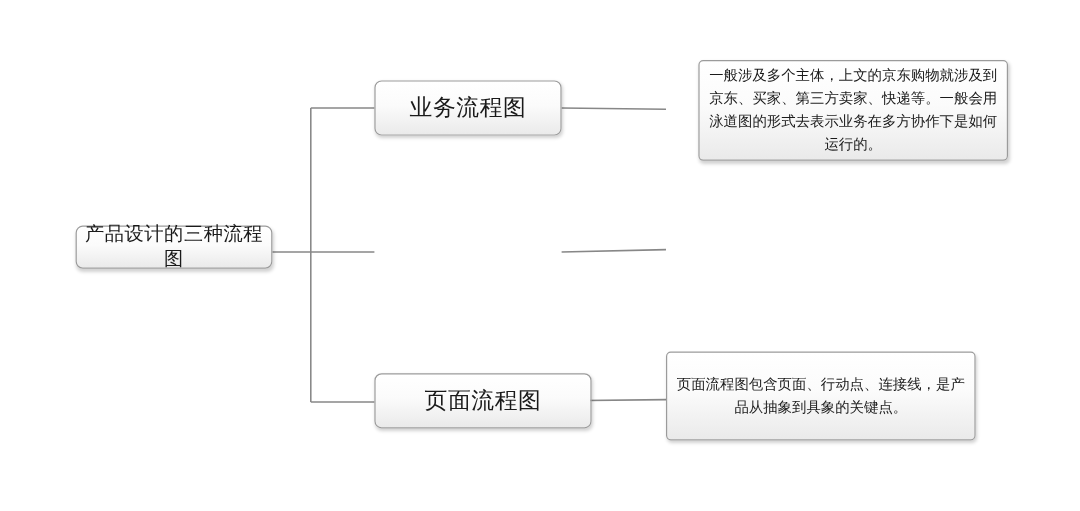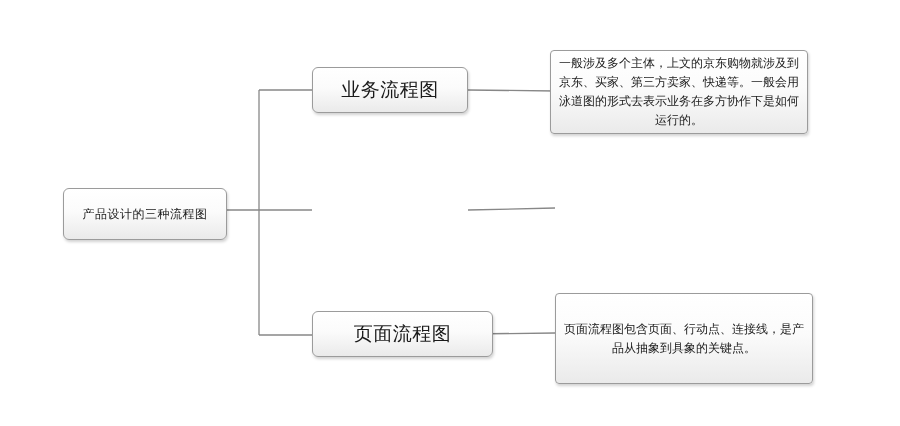--- a/index.html
+++ b/index.html
@@ -35,36 +35,36 @@
     color: #1a1a1a;
     text-align: center;
   }
   .topic {
     border-radius: 6px;
     font-size: 19px;
     font-weight: 500;
     letter-spacing: 0.5px;
   }
   .root-topic {
-    left: 63px; top: 188px; width: 164px; height: 52px;
-    font-size: 12px;
+    left: 63px; top: 188px; width: 164px; height: 36px;
+    font-size: 16px;
   }
   .branch-1 { left: 312px; top: 67px;  width: 156px; height: 46px; }
   .branch-2 { left: 312px; top: 187px; width: 156px; height: 46px; }
   .branch-3 { left: 312px; top: 311px; width: 181px; height: 46px; }
   .desc {
     border-radius: 4px;
     font-size: 12px;
     line-height: 19px;
     padding: 3px 5px;
     font-weight: 400;
   }
-  .desc-1 { left: 550px; top: 50px;  width: 258px; height: 84px; }
+  .desc-1 { left: 582px; top: 50px;  width: 258px; height: 84px; }
   .desc-2 { left: 555px; top: 170px; width: 258px; height: 76px; }
-  .desc-3 { left: 555px; top: 293px; width: 258px; height: 91px; }
+  .desc-3 { left: 555px; top: 293px; width: 258px; height: 74px; }
   .label { pointer-events: none; }
 </style>
 </head>
 <body>
 
 <div class="canvas">
 
   <svg class="connectors" width="900" height="426" viewBox="0 0 900 426" xmlns="http://www.w3.org/2000/svg">
 
     <path d="M227 210 L312 210" stroke="#878787" stroke-width="1.3" fill="none"></path>

